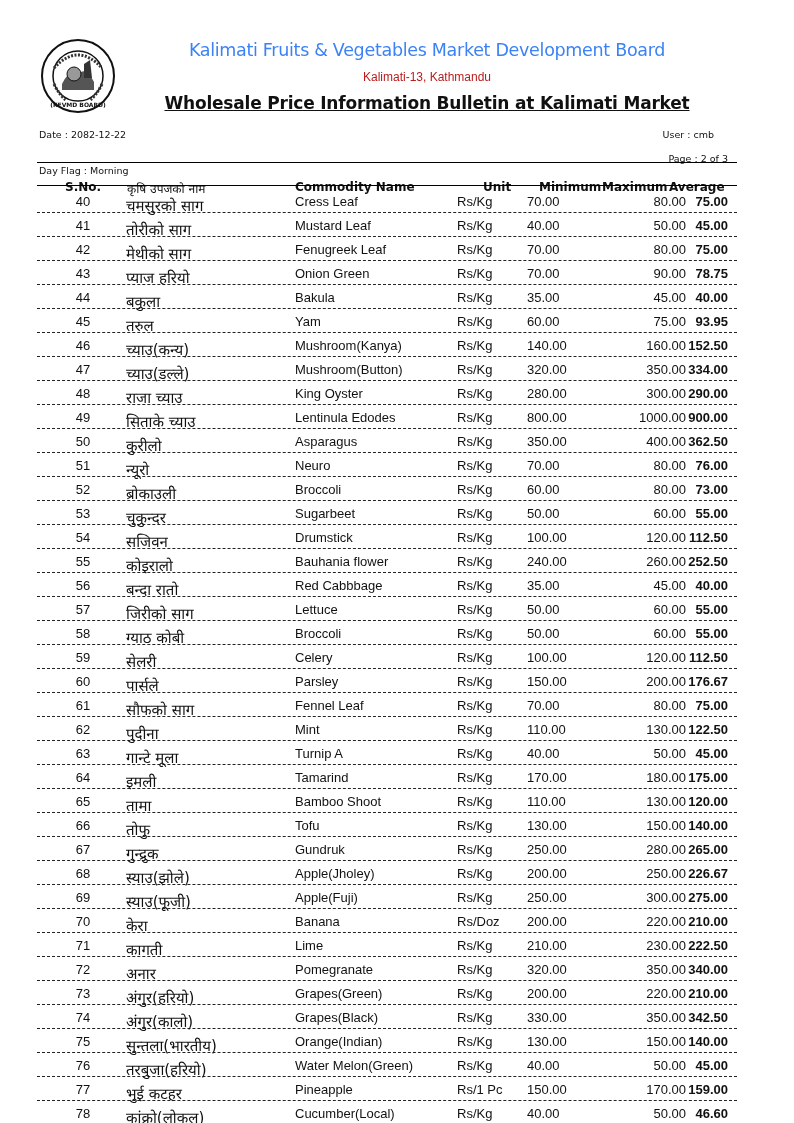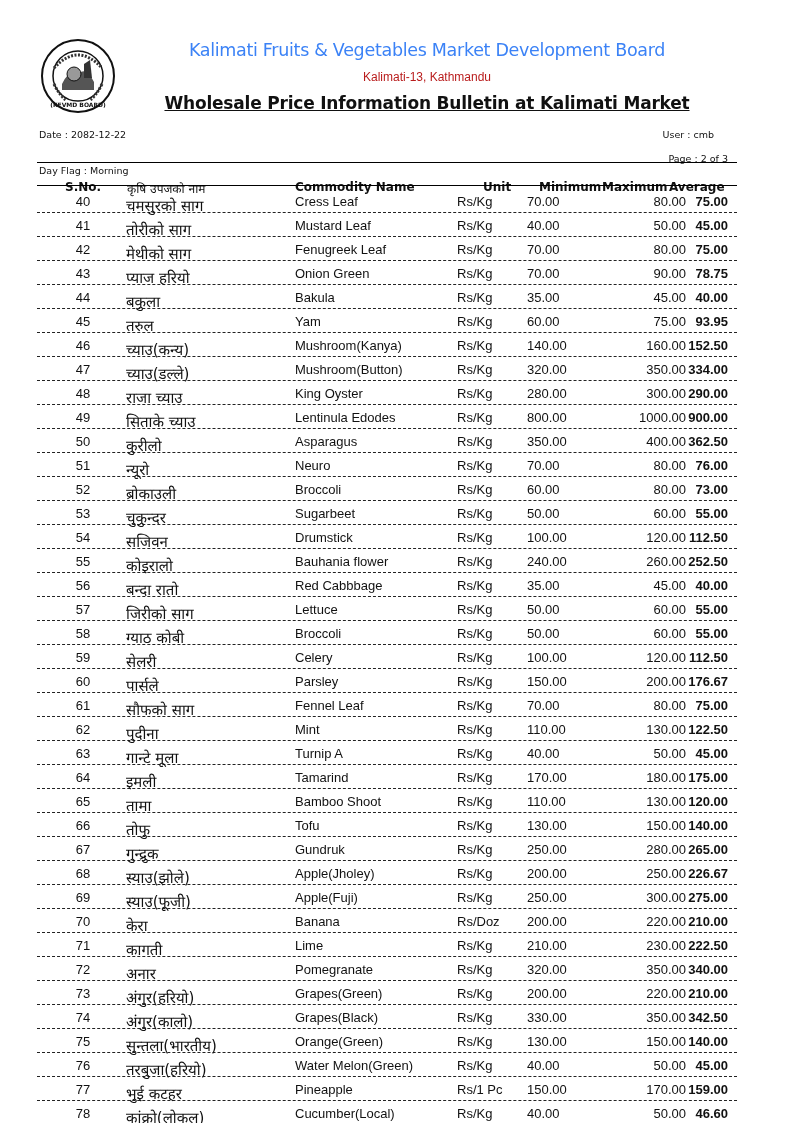--- a/index.html
+++ b/index.html
@@ -385,21 +385,21 @@
       <span class="c-nep">अंगुर(कालो)</span>
       <span class="c-name">Grapes(Black)</span>
       <span class="c-unit">Rs/Kg</span>
       <span class="c-min">330.00</span>
       <span class="c-max">350.00</span>
       <span class="c-avg">342.50</span>
     </div>
     <div class="row">
       <span class="c-sno">75</span>
       <span class="c-nep">सुन्तला(भारतीय)</span>
-      <span class="c-name">Orange(Green)</span>
+      <span class="c-name">Orange(Indian)</span>
       <span class="c-unit">Rs/Kg</span>
       <span class="c-min">130.00</span>
       <span class="c-max">150.00</span>
       <span class="c-avg">140.00</span>
     </div>
     <div class="row">
       <span class="c-sno">76</span>
       <span class="c-nep">तरबुजा(हरियो)</span>
       <span class="c-name">Water Melon(Green)</span>
       <span class="c-unit">Rs/Kg</span>

